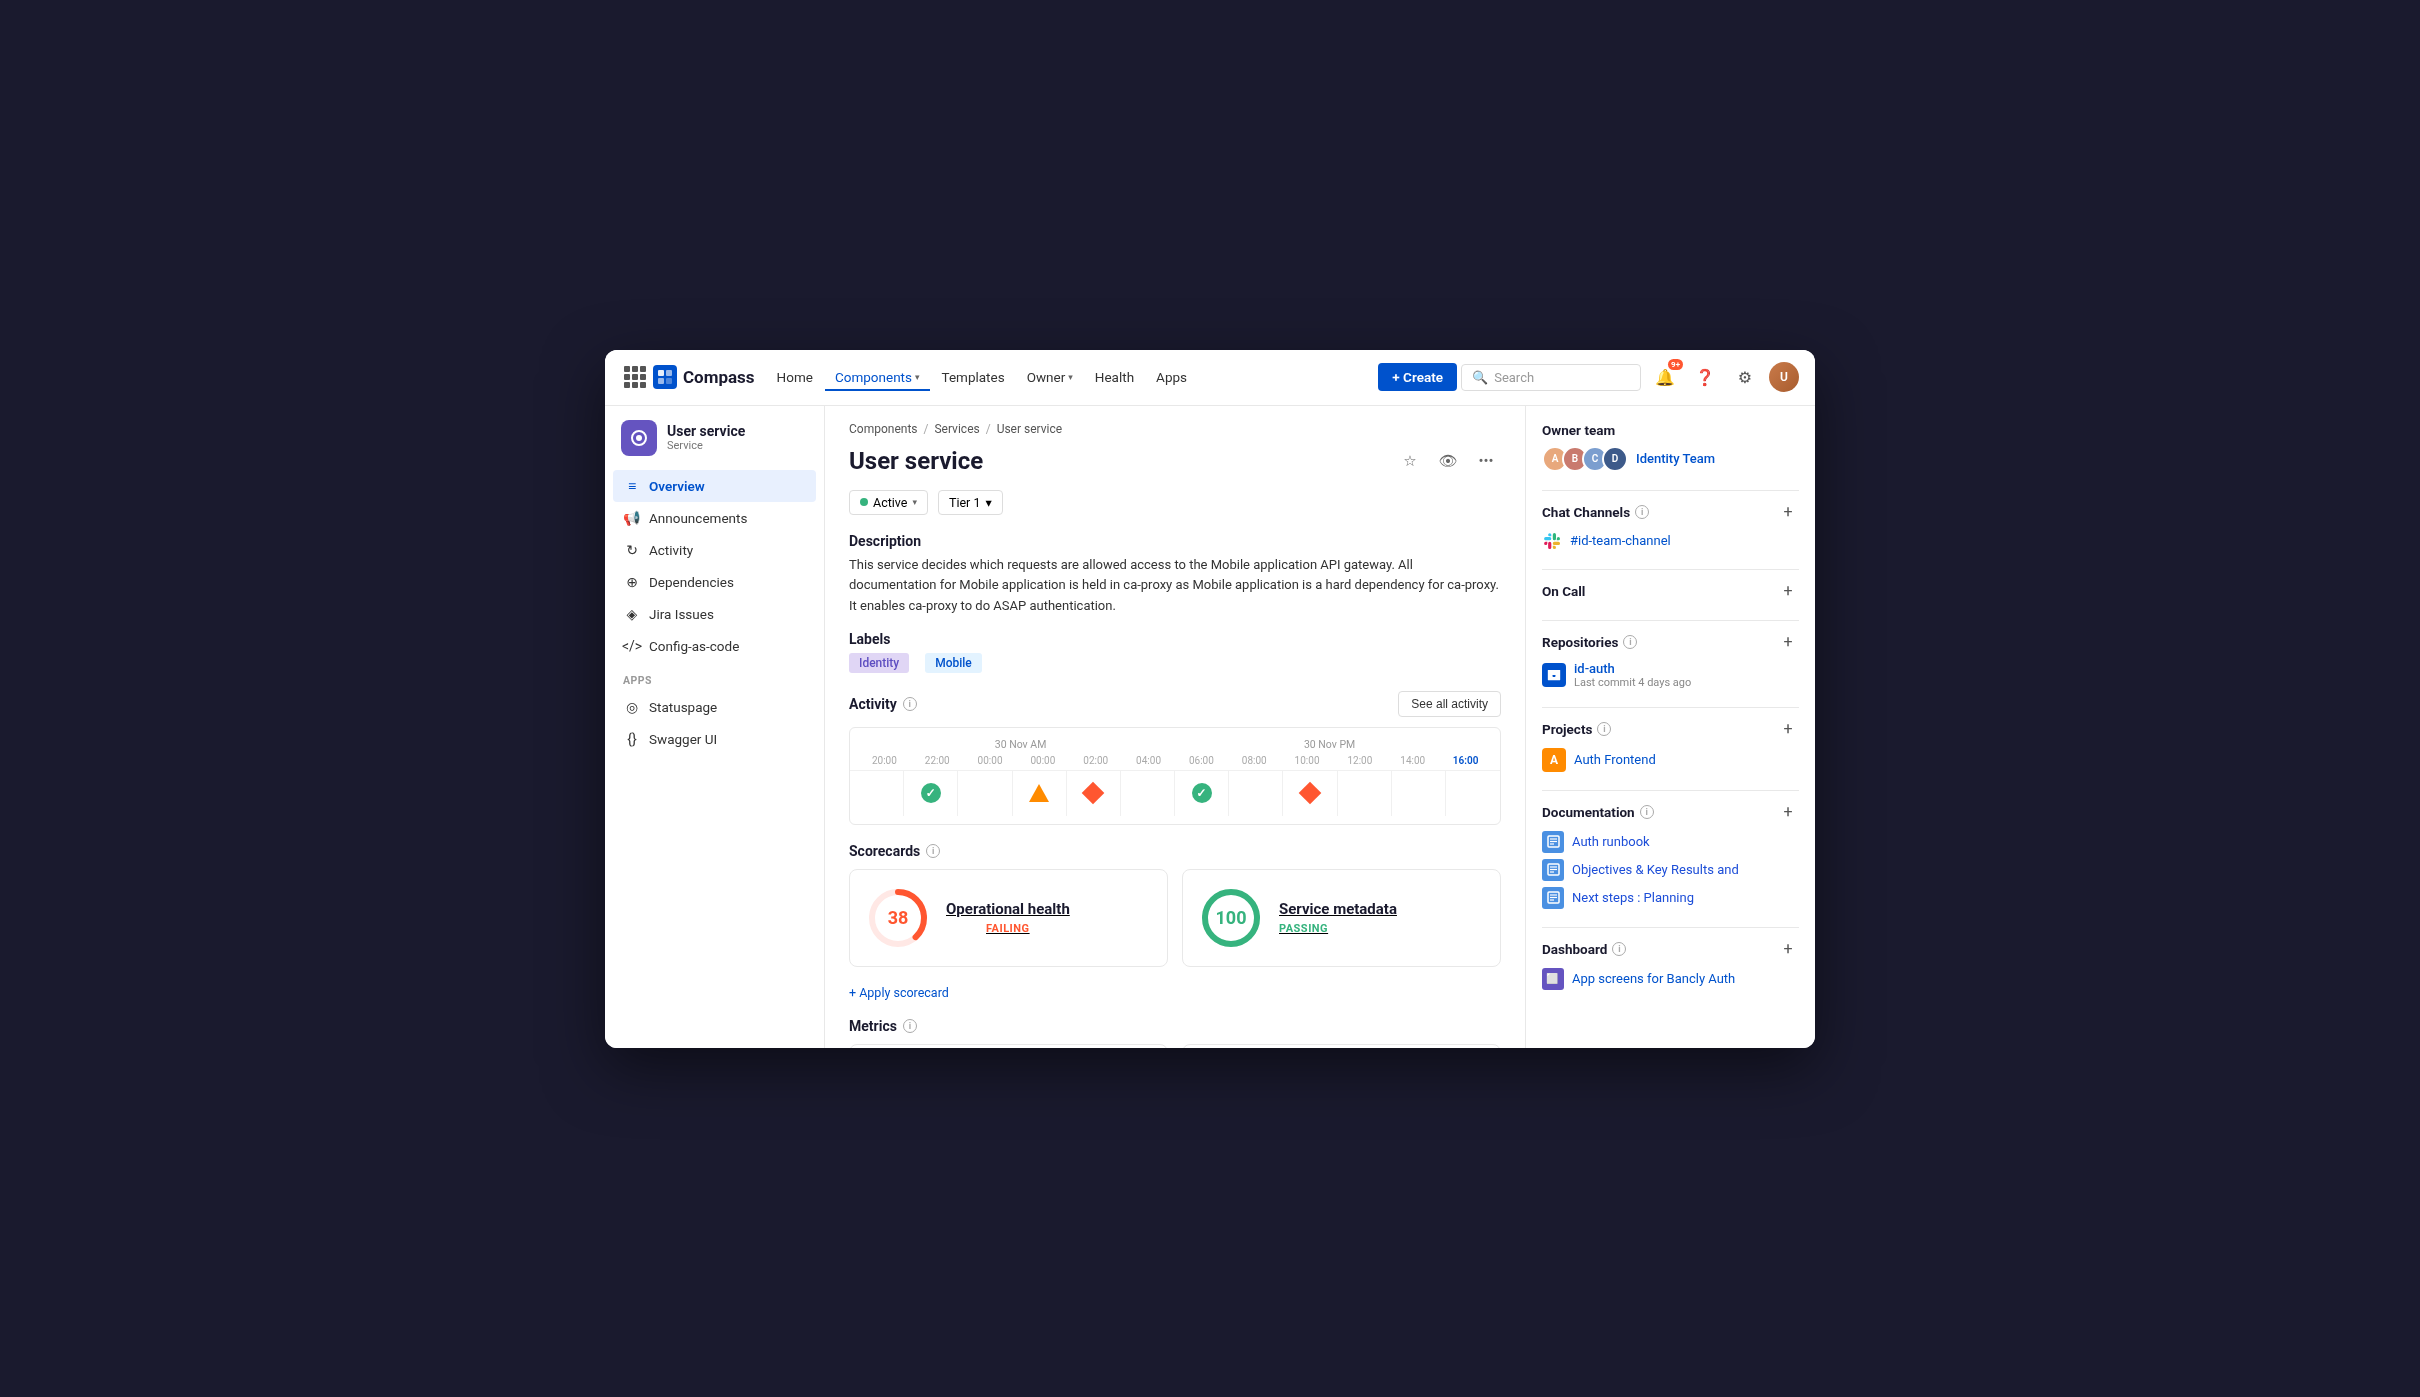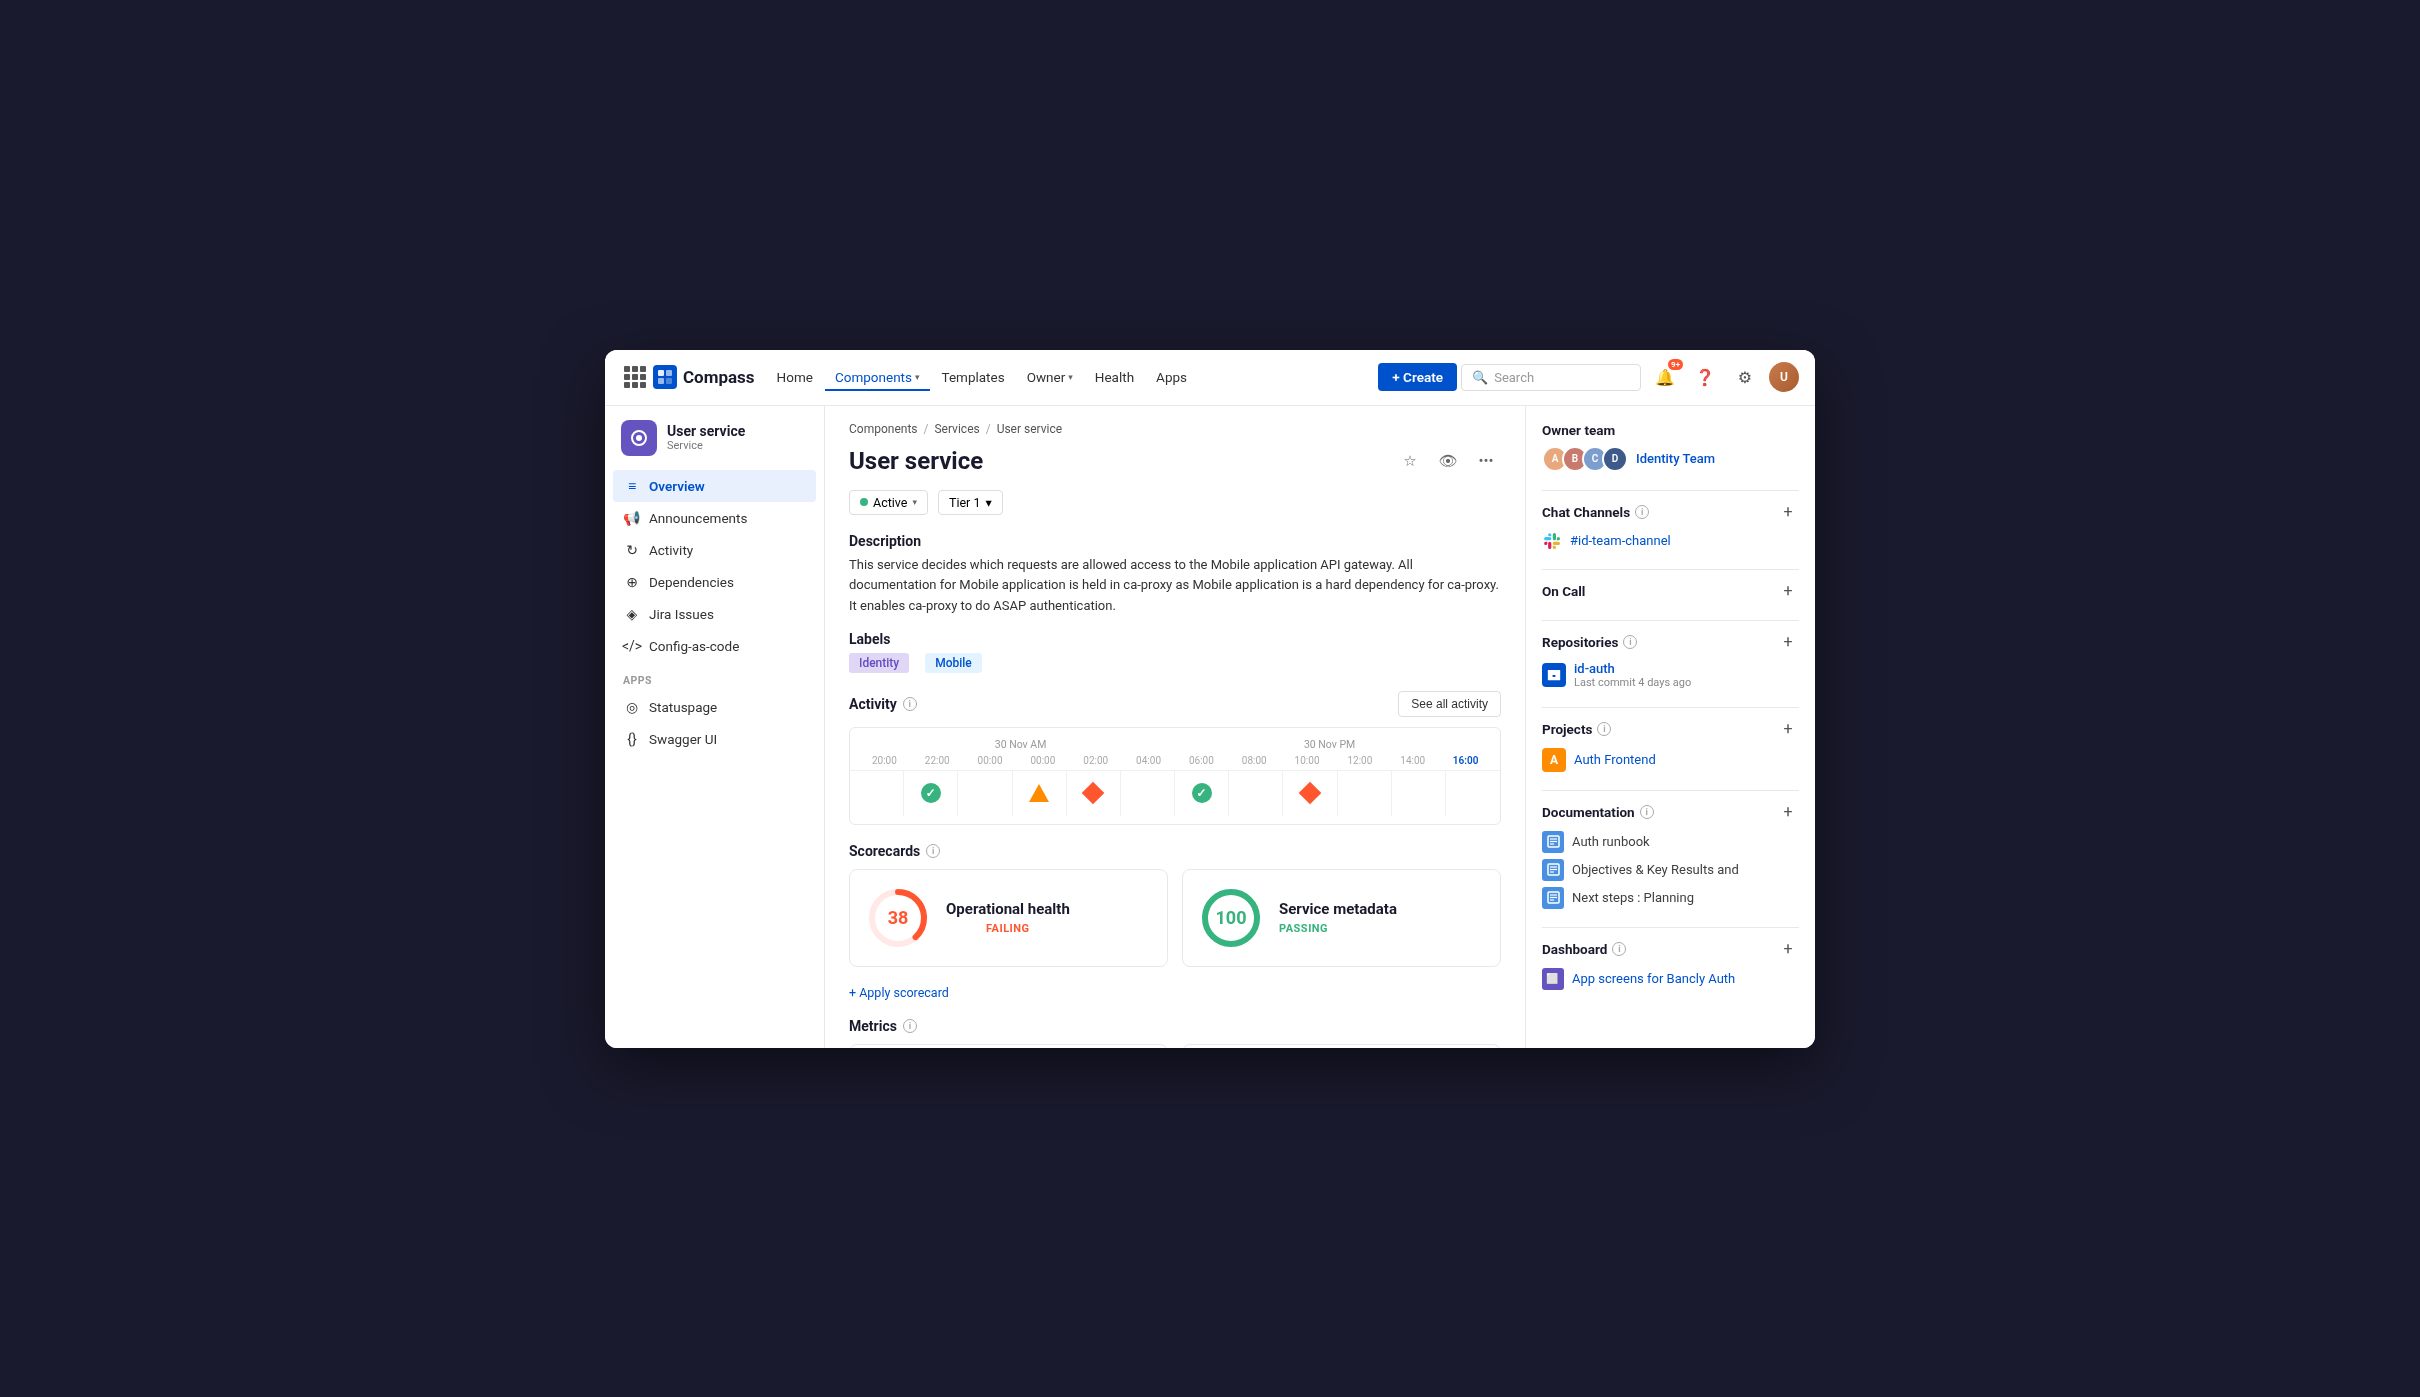--- a/index.html
+++ b/index.html
@@ -72,21 +72,21 @@
     
     .section-header { display: flex; align-items: center; justify-content: space-between; margin-bottom: 10px; }
     .section-header-left { display: flex; align-items: center; gap: 6px; font-size: 14px; font-weight: 700; color: #1a1a2e; }
     .info-icon { width: 14px; height: 14px; border-radius: 50%; border: 1.5px solid #aaa; display: flex; align-items: center; justify-content: center; font-size: 9px; color: #aaa; cursor: pointer; }
     .see-all-btn { padding: 5px 12px; border: 1px solid #ddd; border-radius: 4px; font-size: 12px; color: #333; cursor: pointer; background: #fff; }
     .activity-chart { border: 1px solid #e8e8e8; border-radius: 6px; padding: 8px 0; margin-bottom: 18px; overflow: hidden; }
     .activity-date-header { display: flex; justify-content: space-between; padding: 2px 16px; font-size: 10.5px; color: #999; margin-bottom: 2px; }
 
     
     .scorecards-row { display: flex; gap: 14px; margin-bottom: 14px; }
-    .scorecard-card { flex: 1; border: 1px solid #e8e8e8; border-radius: 8px; padding: 16px; display: flex; align-items: center; gap: 16px; }
+    .scorecard-card { flex: 1; border: 1px solid #e8e8e8; border-radius: 8px; padding: 16px; display: flex; align-items: center; gap: 16px; text-decoration: underline; }
     .score-circle { width: 64px; height: 64px; position: relative; flex-shrink: 0; }
     .score-circle svg { width: 64px; height: 64px; transform: rotate(-90deg); }
     .score-text { position: absolute; inset: 0; display: flex; align-items: center; justify-content: center; font-size: 18px; font-weight: 700; }
     .scorecard-info { }
     .scorecard-name { font-size: 15px; font-weight: 700; color: #1a1a2e; margin-bottom: 4px; }
     .scorecard-status { font-size: 11px; font-weight: 700; letter-spacing: 0.5px; }
     .status-failing { color: #ff5630; padding-left: 40px; }
     .status-passing { color: #36b37e; }
     .apply-scorecard { display: flex; align-items: center; gap: 4px; font-size: 12.5px; color: #0052cc; cursor: pointer; padding: 4px 0; margin-bottom: 14px; }
 
@@ -115,21 +115,21 @@
     .repo-icon { width: 24px; height: 24px; background: #0052cc; border-radius: 4px; display: flex; align-items: center; justify-content: center; }
     .repo-icon svg { width: 14px; height: 14px; fill: #fff; }
     .repo-name { font-size: 13px; color: #0052cc; font-weight: 500; cursor: pointer; }
     .repo-meta { font-size: 11px; color: #888; }
     .project-item { display: flex; align-items: center; gap: 8px; }
     .project-icon { width: 24px; height: 24px; background: #ff8b00; border-radius: 4px; display: flex; align-items: center; justify-content: center; font-size: 12px; color: #fff; font-weight: 700; }
     .project-name { font-size: 13px; color: #0052cc; cursor: pointer; }
     .doc-item { display: flex; align-items: center; gap: 8px; margin-bottom: 6px; }
     .doc-icon { width: 22px; height: 22px; background: #4a90e2; border-radius: 3px; display: flex; align-items: center; justify-content: center; }
     .doc-icon svg { width: 13px; height: 13px; fill: #fff; }
-    .doc-name { font-size: 13px; color: #404040; cursor: pointer; }
+    .doc-name { font-size: 13px; color: #1d4ed8; cursor: pointer; }
     .dashboard-item { display: flex; align-items: center; gap: 8px; }
     .dashboard-icon { width: 22px; height: 22px; background: #6554c0; border-radius: 3px; display: flex; align-items: center; justify-content: center; font-size: 10px; color: #fff; }
     .dashboard-name { font-size: 13px; color: #0052cc; cursor: pointer; }
     .divider { height: 1px; background: #e8e8e8; margin: 10px 0; }
   </style>
 </head>
 <body>
 
 <div class="window">
 

